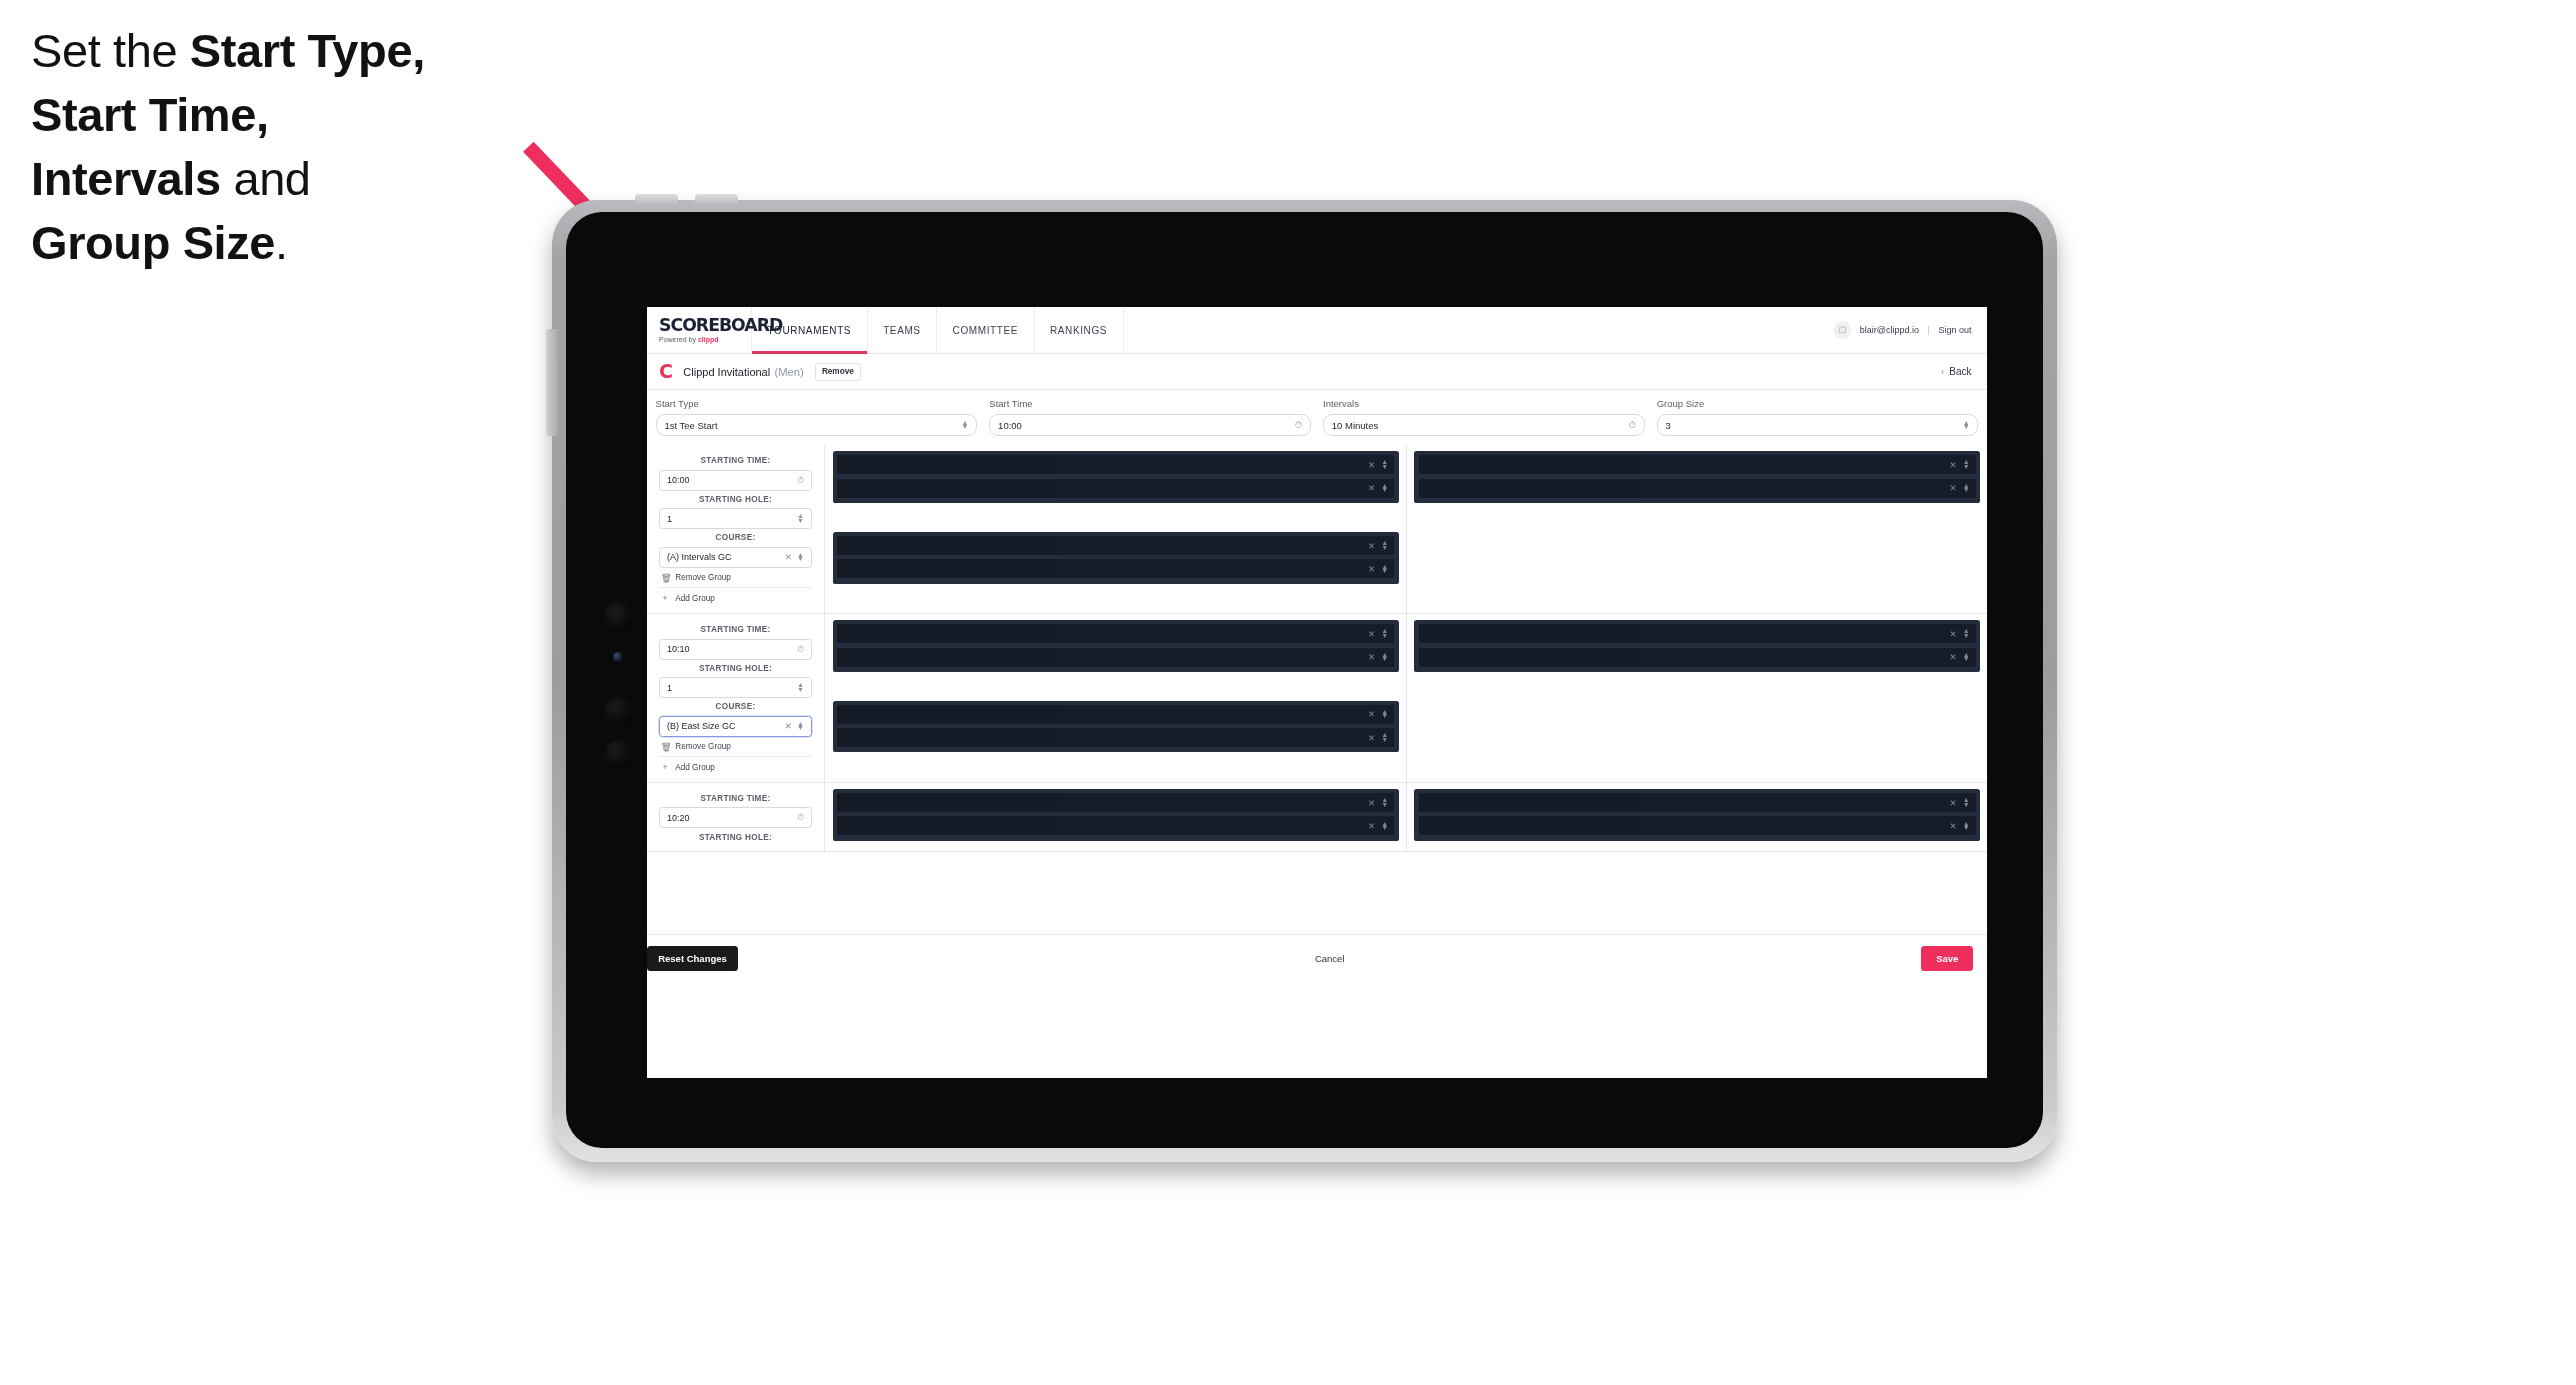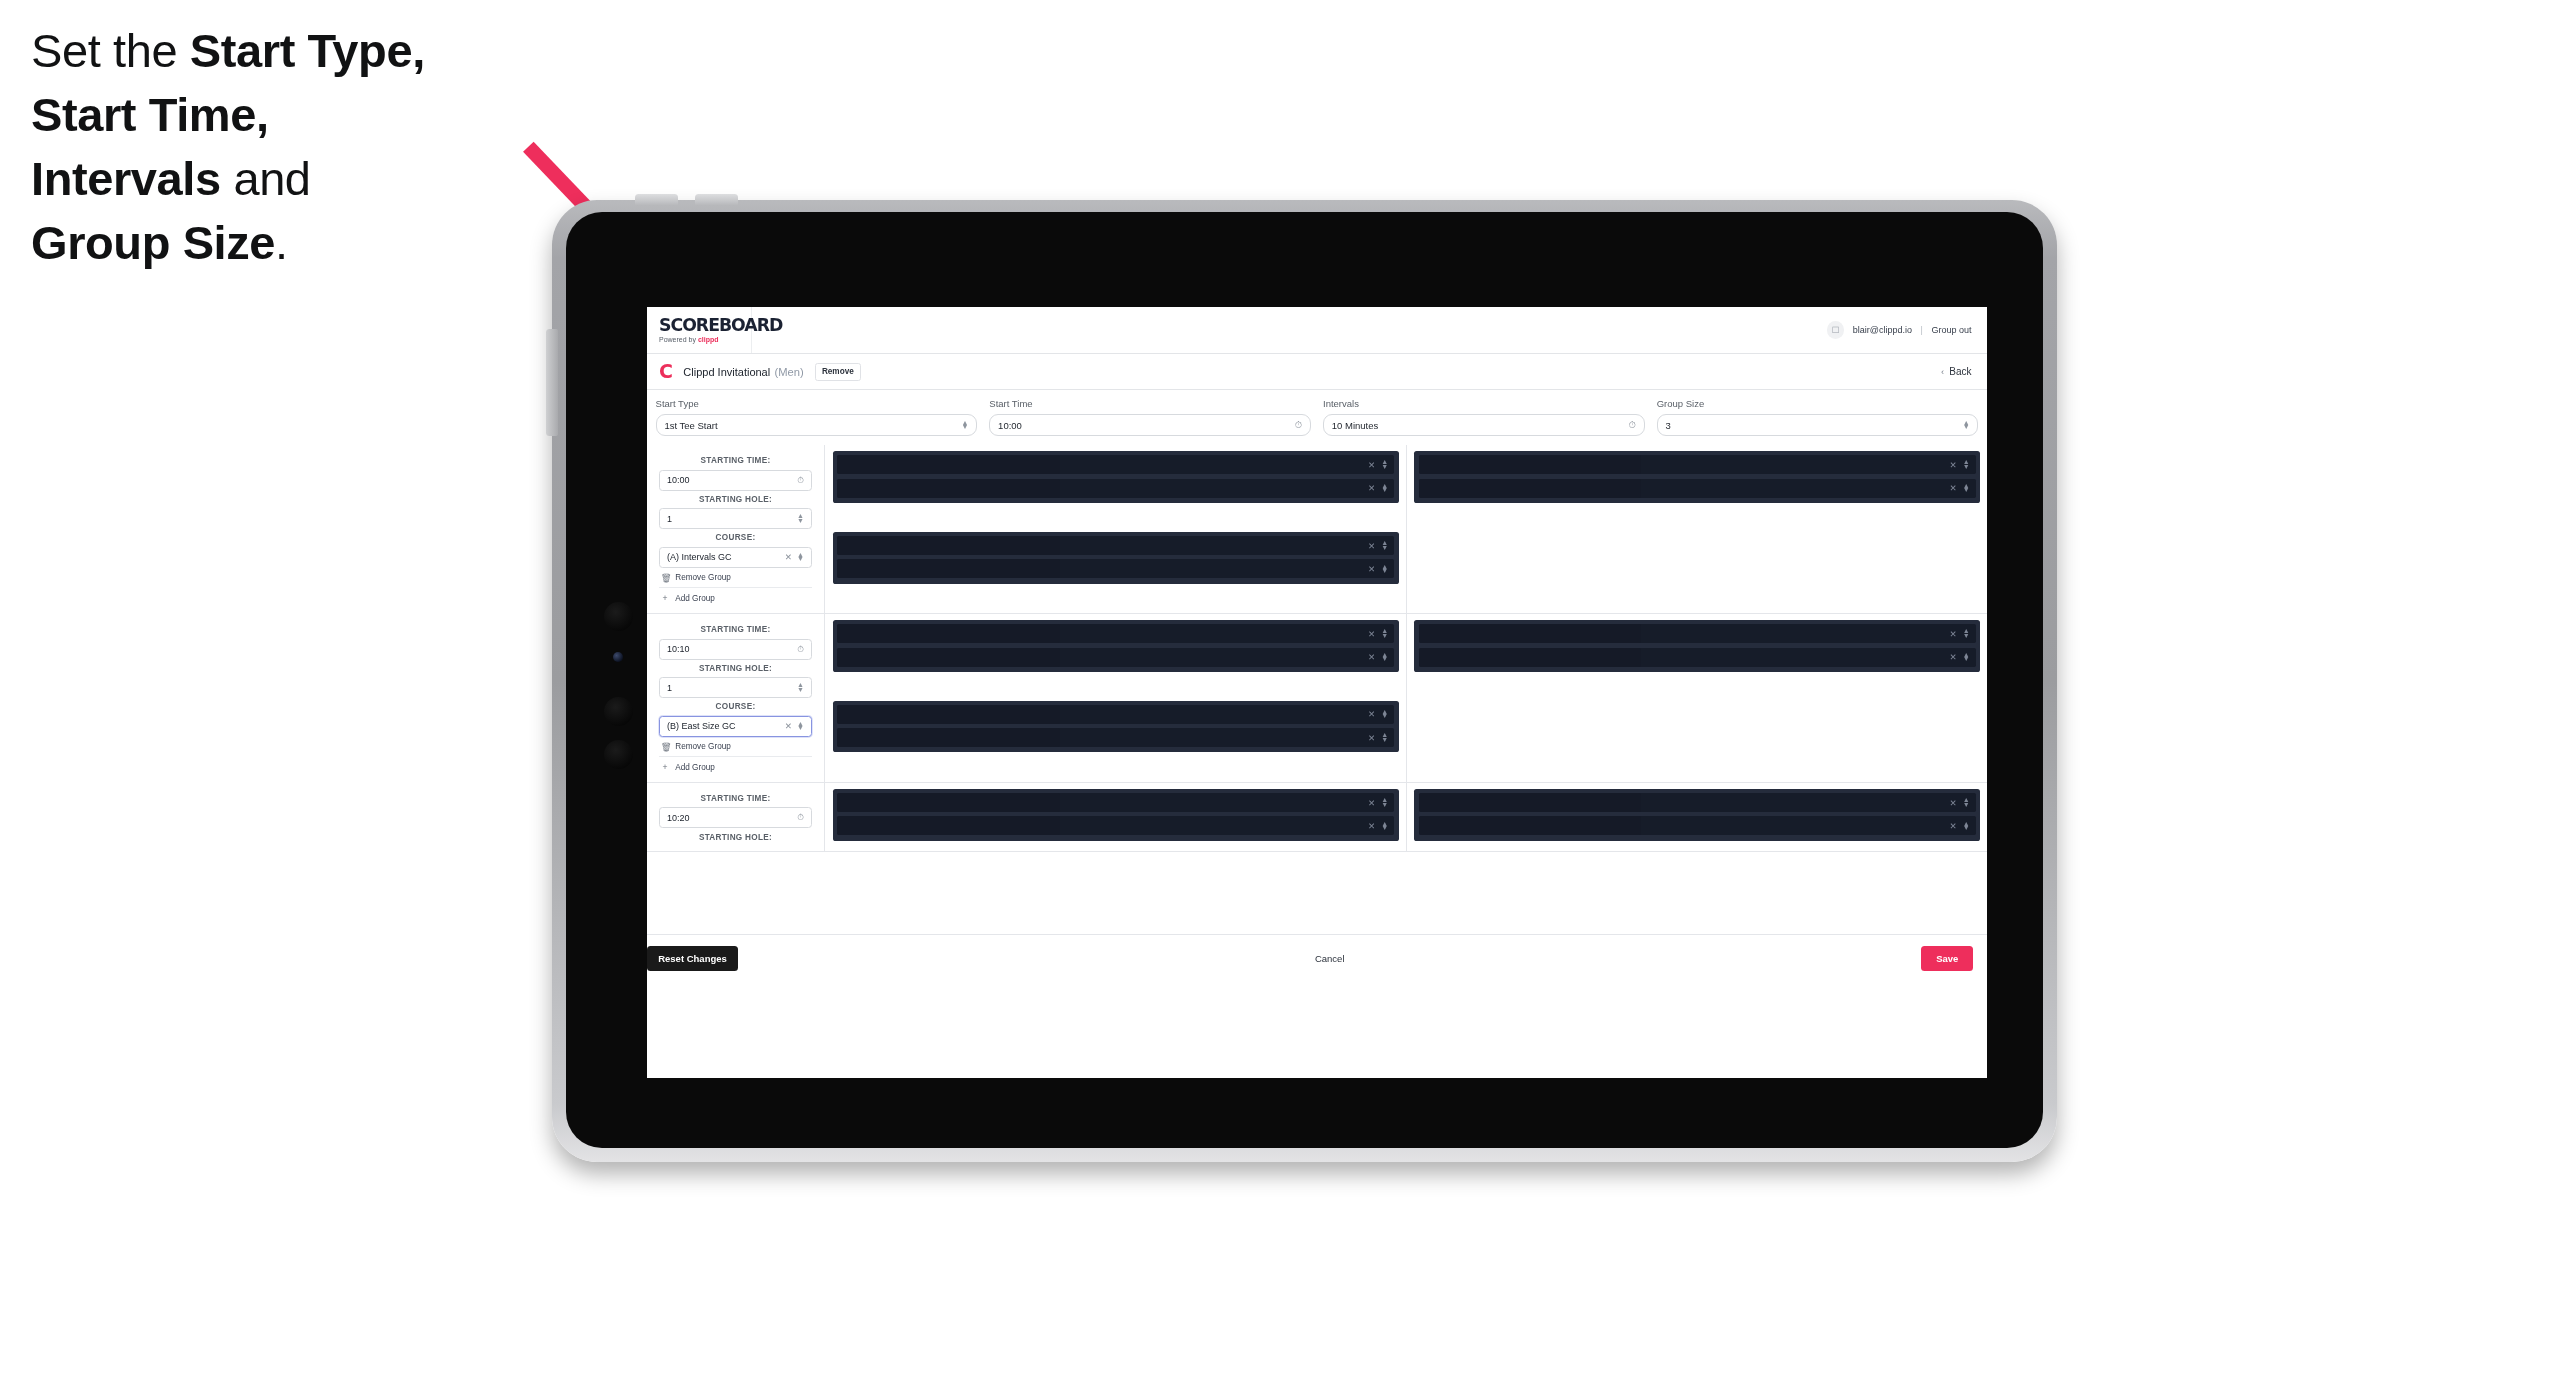--- a/index.html
+++ b/index.html
@@ -174,25 +174,39 @@
 
       <div class="app">
 
         <div class="topnav">
           <div class="logo-wrap">
             <div class="logo-mark">SCOREBOARD</div>
             <div class="logo-sub">
               <span>Powered by </span><span class="brand">clippd</span>
             </div>
           </div>
+          <div class="nav-items">
+            <div class="nav-item active">
+                <span>TOURNAMENTS</span>
+              </div>
+            <div class="nav-item">
+                <span>TEAMS</span>
+              </div>
+            <div class="nav-item">
+                <span>COMMITTEE</span>
+              </div>
+            <div class="nav-item">
+                <span>RANKINGS</span>
+              </div>
+          </div>
           <div class="nav-right">
             <div class="avatar">☐</div>
             <span>blair@clippd.io</span>
             <span class="nav-sep">|</span>
-            <span class="signout">Group out</span>
+            <span class="signout">Sign out</span>
           </div>
         </div>
 
         <div class="crumbbar">
           <div class="c-logo">C</div>
           <div class="crumb-title">Clippd Invitational</div>
           <div class="crumb-sub">(Men)</div>
           <div class="chip">Remove</div>
           <div class="back-btn">
             <span class="back-chev">‹</span>

